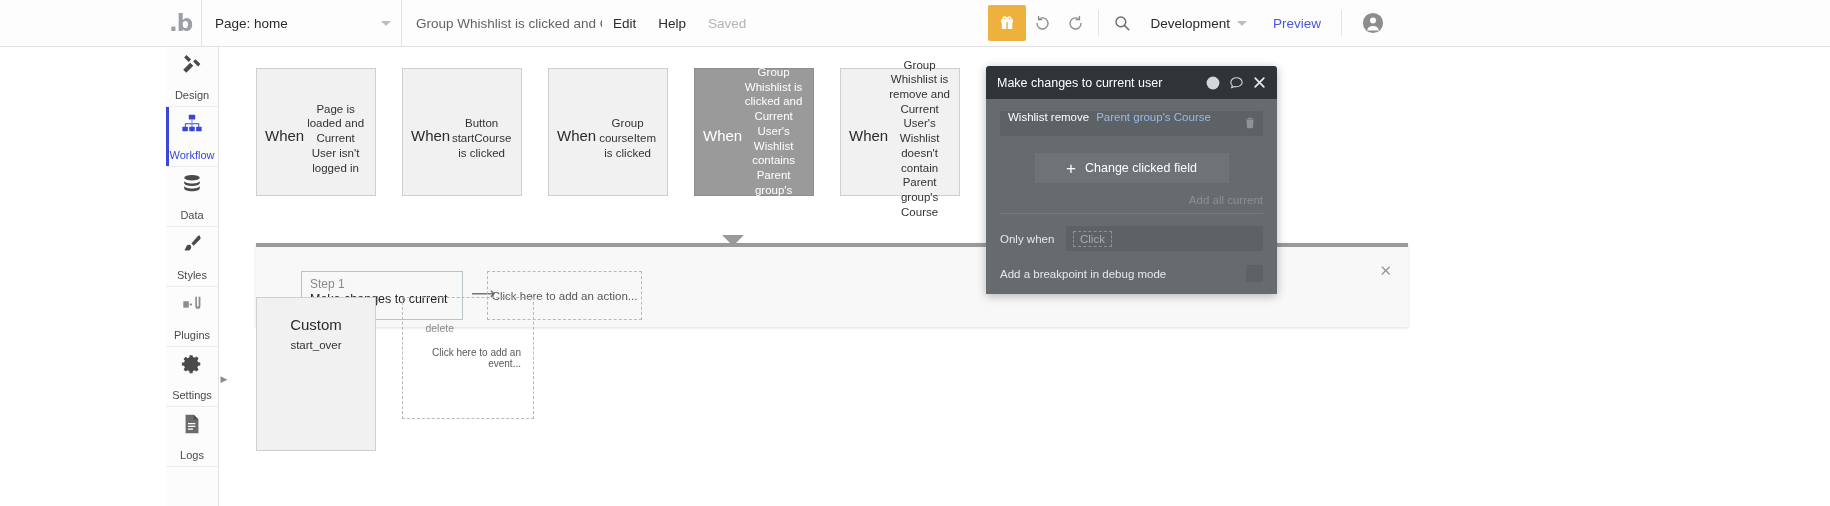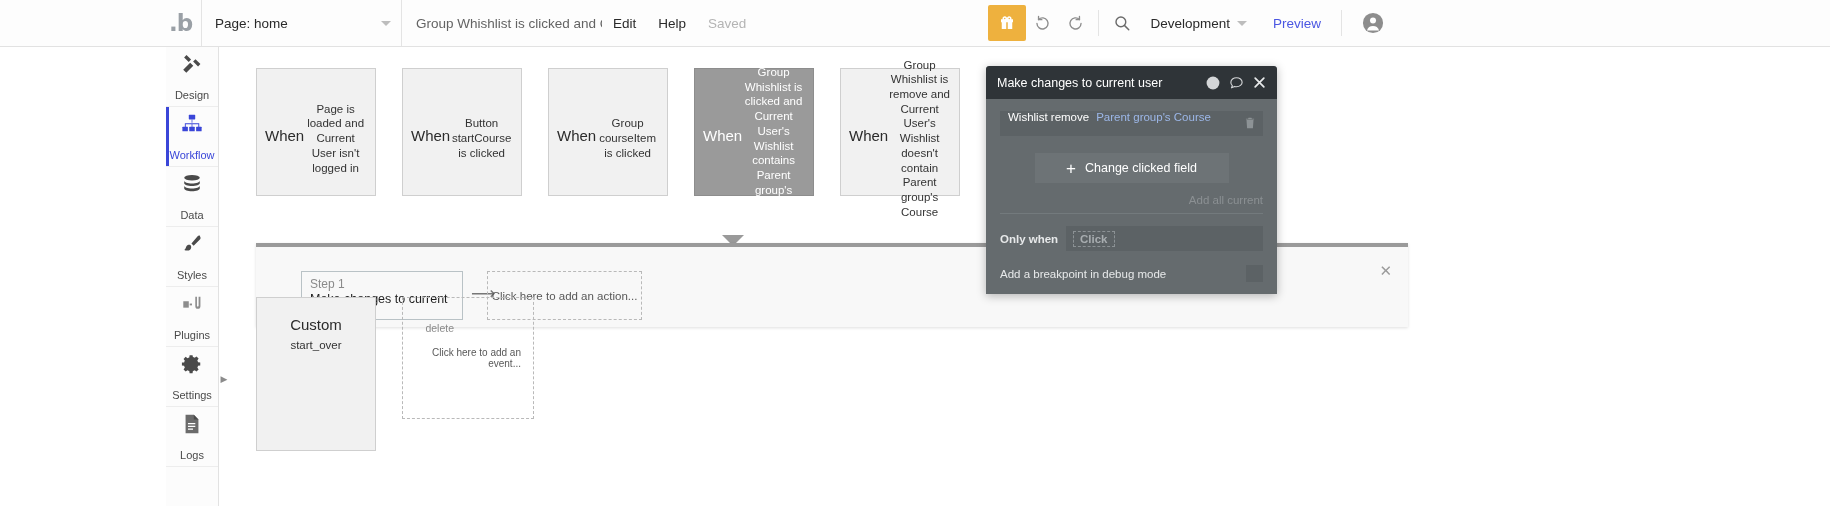--- a/index.html
+++ b/index.html
@@ -189,21 +189,21 @@
     display: flex; align-items: center; justify-content: center; gap: 9px;
     cursor: pointer;
   }
   .change-btn .plus { font-size: 17px; color: #ffffff; line-height: 1; }
   .change-btn .lbl { font-size: 12.5px; color: #ffffff; }
   .add-all {
     text-align: right; font-size: 11.5px; color: #8b9093; margin-top: 11px;
     cursor: pointer;
   }
   .pop-divider { height: 1px; background: #737a7d; margin-top: 7px; }
-  .onlywhen-row { display: flex; align-items: center; margin-top: 12px; font-weight: bold; }
+  .onlywhen-row { display: flex; align-items: center; margin-top: 12px; }
   .onlywhen-lbl { font-size: 11.5px; color: #e7e9ea; width: 66px; }
   .onlywhen-input {
     flex: 1; height: 25px; background: #5c6265; display: flex; align-items: center;
     padding: 0 7px; cursor: text;
   }
   .onlywhen-ph {
     font-size: 11.5px; color: #a8adb0; border: 1px dashed #8b9194;
     padding: 1px 6px;
   }
   .bp-row { display: flex; align-items: center; margin-top: 14px; }

